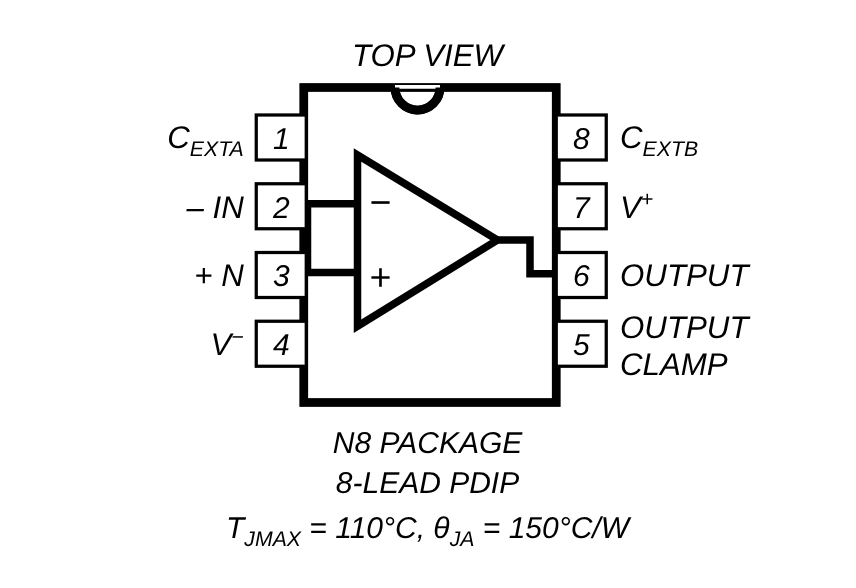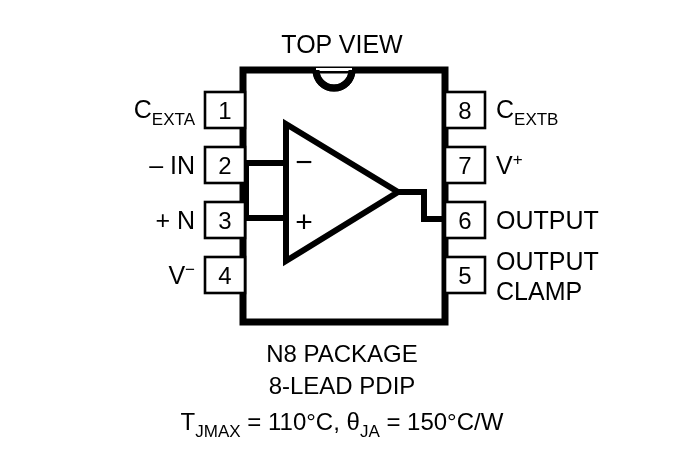--- a/index.html
+++ b/index.html
@@ -13,20 +13,21 @@
     height: 470px;
     overflow: hidden;
     font-family: "Liberation Sans", sans-serif;
     color: #000000;
   }
   #diagram-root {
     position: relative;
     width: 685px;
     height: 470px;
     background: #ffffff;
+    font-style: italic;
   }
   svg#pinout-svg {
     display: block;
     width: 685px;
     height: 470px;
   }
   .dgm-text {
     font-family: "Liberation Sans", sans-serif;
     fill: #000000;
   }

